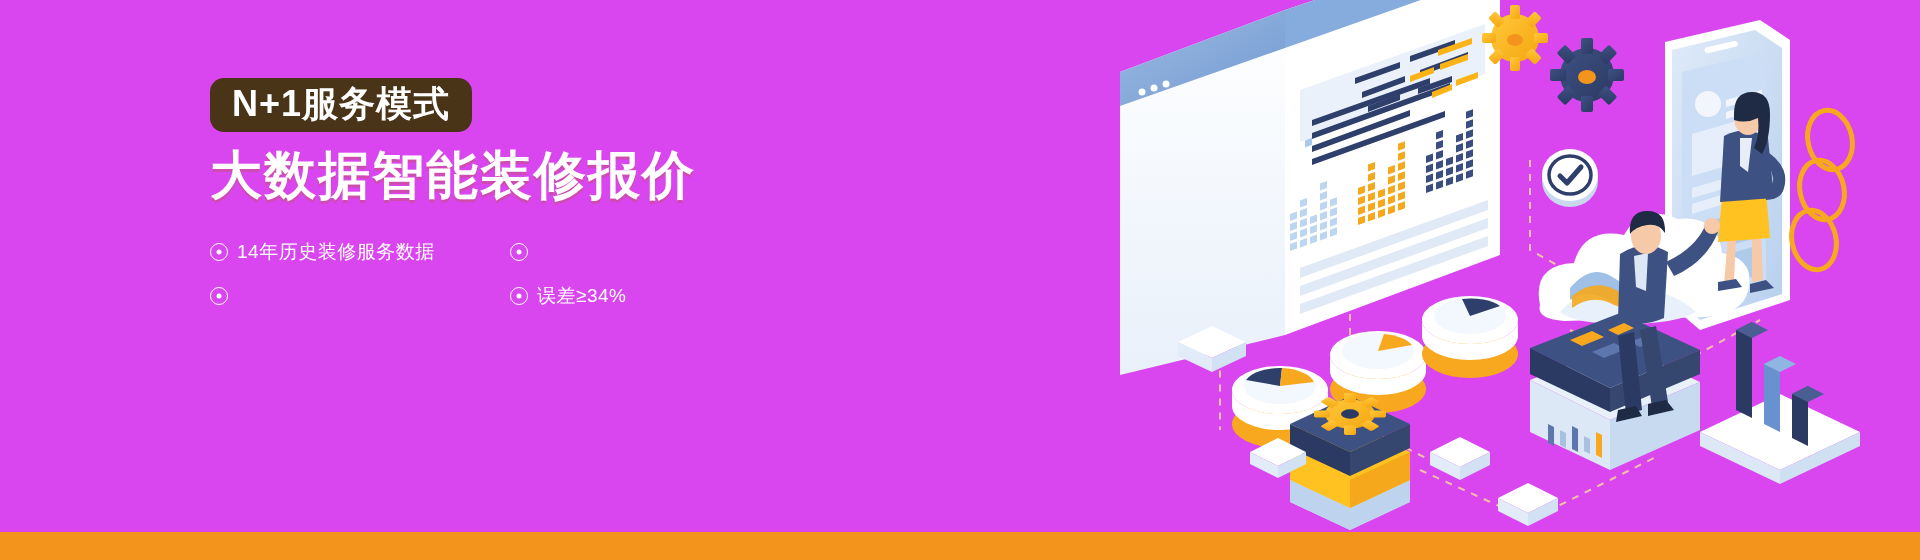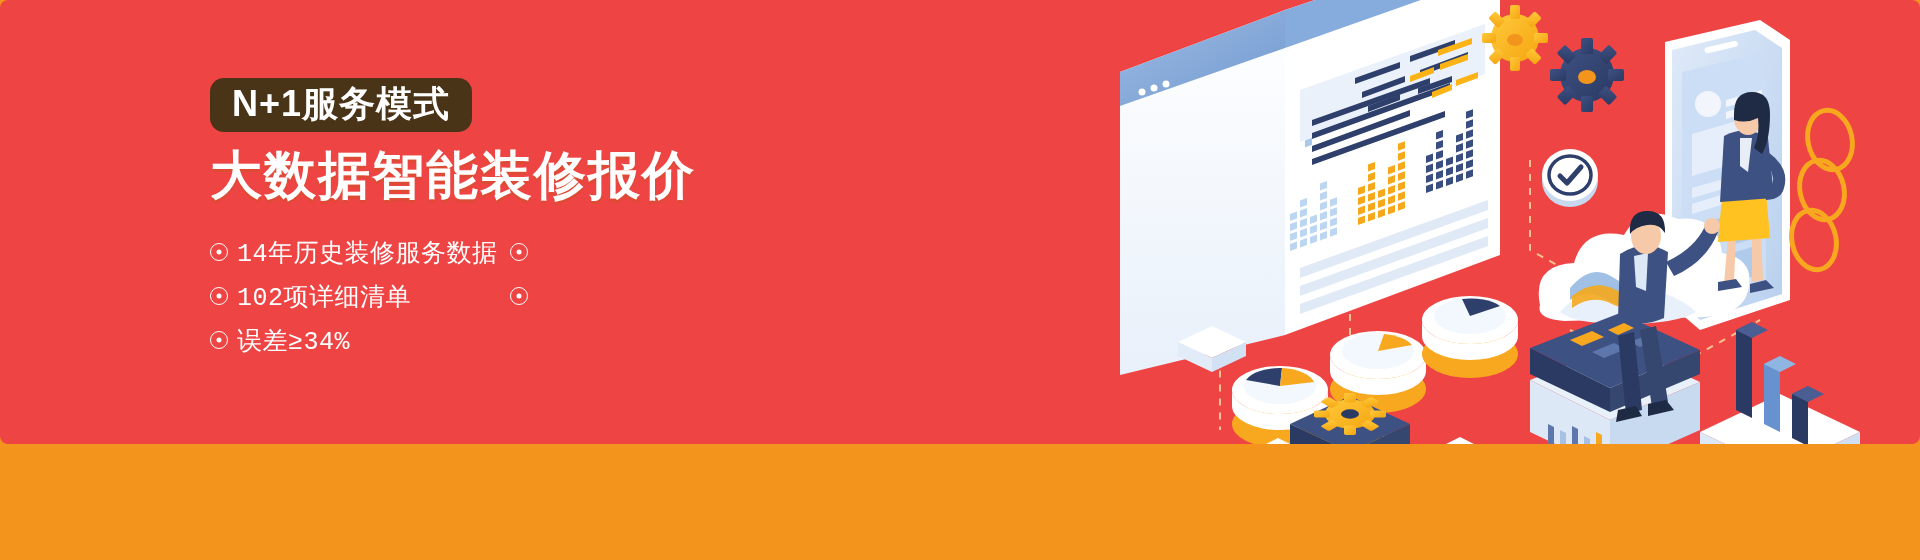--- a/index.html
+++ b/index.html
@@ -2,24 +2,23 @@
 <html><head>
 <meta charset="utf-8">
 <style>
   html,body{margin:0;padding:0;}
   body{
     width:1920px;height:560px;overflow:hidden;
     font-family:"Liberation Sans","DejaVu Sans",sans-serif;
     background:#f3941d;
   }
   .banner{
-    position:relative;width:1920px;height:444px;
-    background:#ef4444;
+    position:relative;width:1920px;height:532px;
+    background:#d946ef;
     overflow:hidden;
-    border-radius:8px;
   }
 
   
   .text-block{
     position:absolute;left:210px;top:78px;width:740px;
   }
   .badge{
     display:inline-block;
     background:#4a3418;
     color:#ffffff;
@@ -45,22 +44,22 @@
     margin-top:28px;
     width:640px;
     display:grid;
     grid-template-columns:300px 320px;
     grid-auto-rows:44px;
     align-items:center;
   }
   .bullet{
     display:flex;align-items:center;
     color:#ffffff;
-    font-family:Liberation Mono, monospace;
-    font-size:25px;
+    font-family:Liberation Sans, sans-serif;
+    font-size:19px;
     white-space:nowrap;
     letter-spacing:.5px;
   }
   .bullet .dot{
     display:inline-block;
     width:16px;height:16px;
     border:1.8px solid #ffffff;
     border-radius:50%;
     margin-right:9px;
     position:relative;
@@ -89,24 +88,20 @@
 
     <div class="headline">大数据智能装修报价</div>
 
     <div class="bullets">
       <div class="bullet">
         <span class="dot"></span>
         <span>14年历史装修服务数据</span>
       </div>
       <div class="bullet">
         <span class="dot"></span>
-      </div>
-      <div class="bullet">
-        <span class="dot"></span>
-        <span>102项详细清单</span>
       </div>
       <div class="bullet">
         <span class="dot"></span>
       </div>
       <div class="bullet">
         <span class="dot"></span>
         <span>误差≥34%</span>
       </div>
       <div></div>
     </div>

